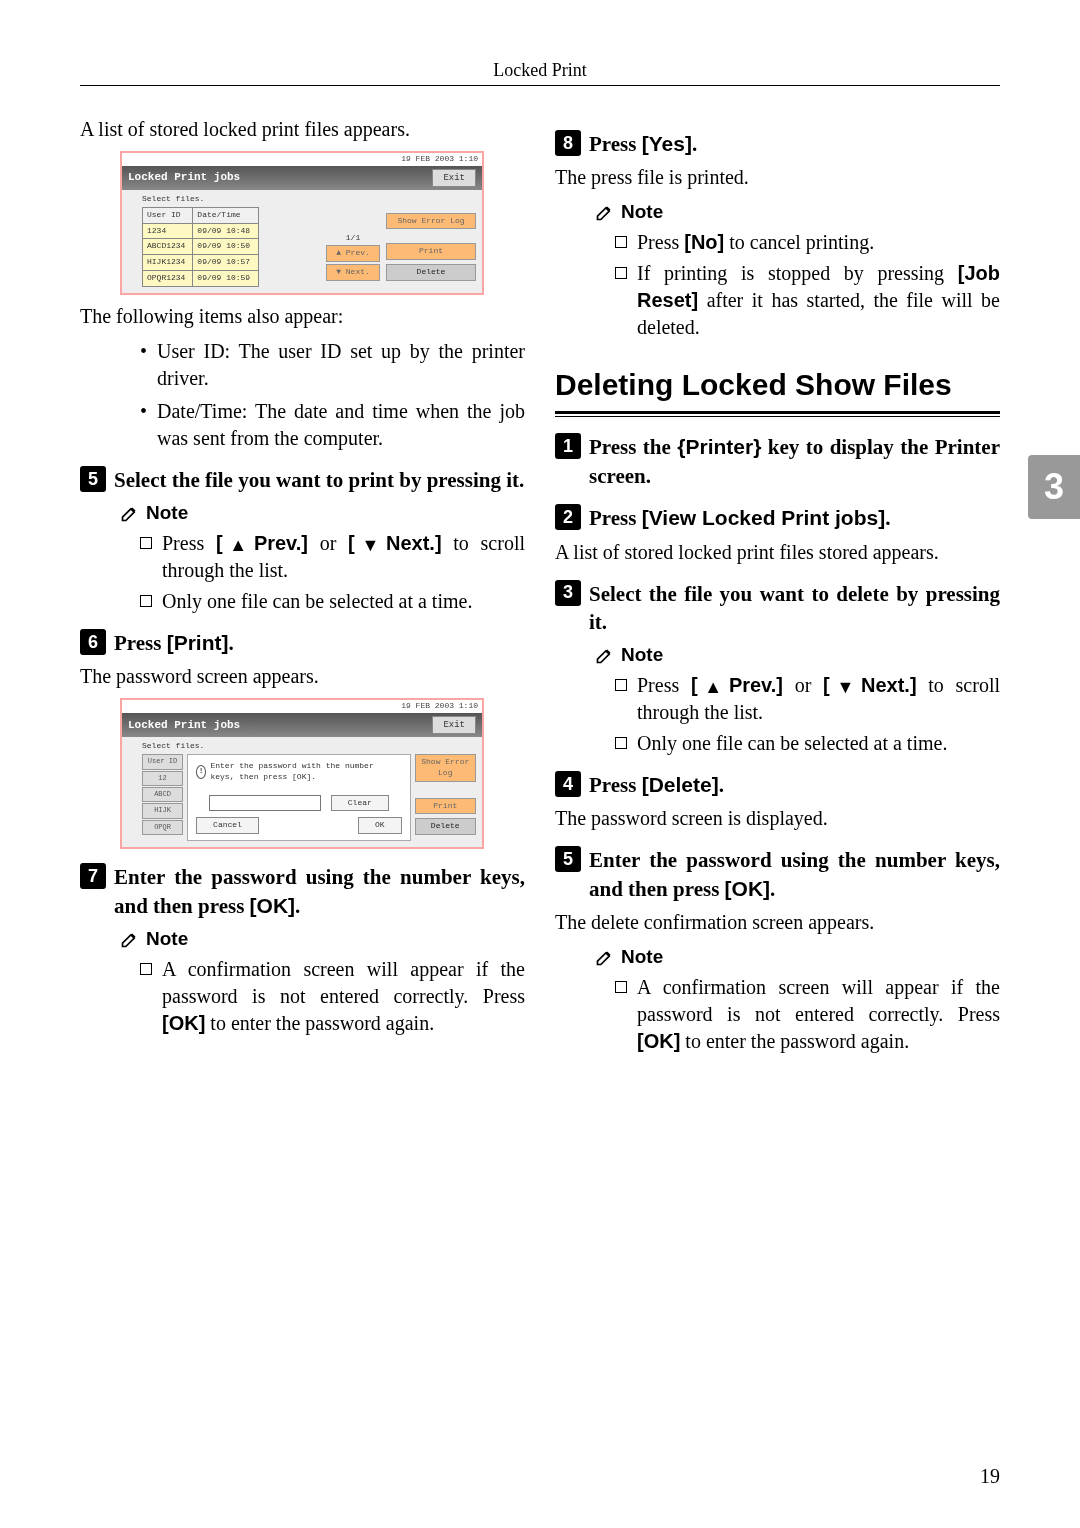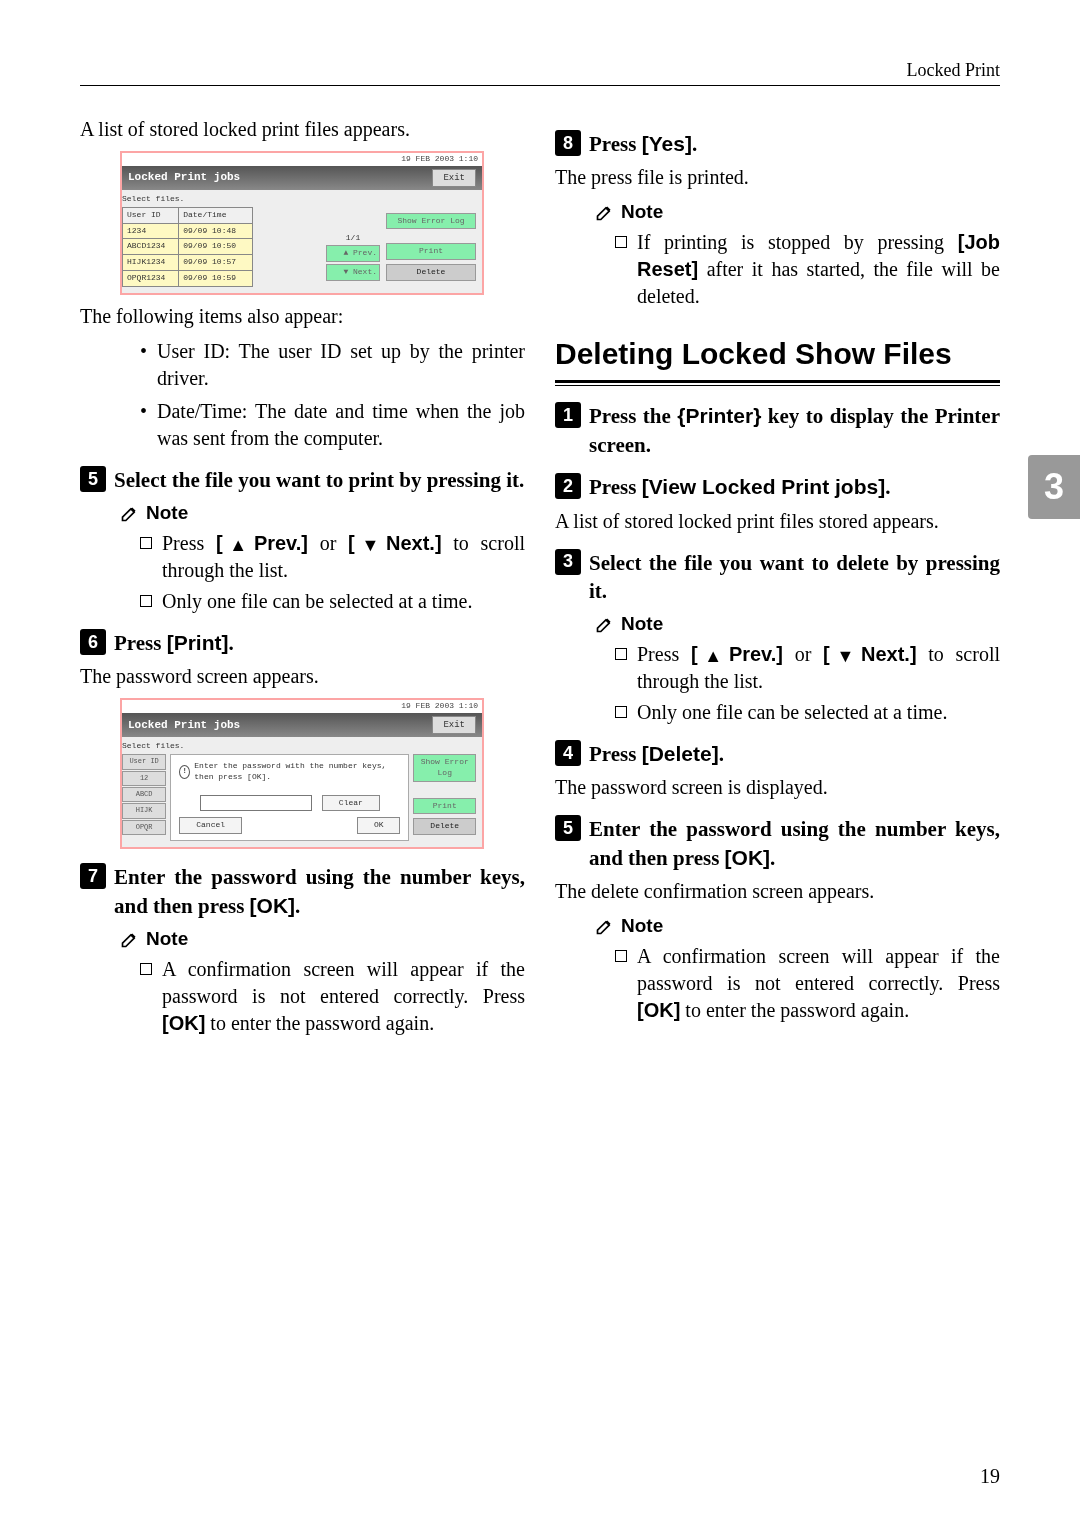--- a/index.html
+++ b/index.html
@@ -18,21 +18,21 @@
     box-sizing: border-box;
     width: 100%;
     height: 100%;
     position: relative;
   }
   .header-line {
     border-bottom: 1px solid #000;
     margin-bottom: 6px;
   }
   .header-text {
-    text-align: right;
+    text-align: center;
     font-size: 18px;
     padding-bottom: 4px;
   }
   .columns {
     display: flex;
     gap: 30px;
     margin-top: 30px;
   }
   .col {
     flex: 1;
@@ -154,21 +154,21 @@
     font-weight: bold;
   }
   .shot .titlebar .exitbtn {
     background: #ddd;
     color: #333;
     padding: 2px 10px;
     border: 1px solid #888;
     font-weight: normal;
     font-size: 9px;
   }
-  .shot .body { padding: 4px 6px 6px 0; background: #eee; }
+  .shot .body { padding: 4px 6px 6px 20px; background: #eee; }
   .shot .label { font-size: 8px; margin-bottom: 2px; }
   .shot .row { display: flex; align-items: center; gap: 12px; }
   .shot .left { flex: 1; }
   .shot table { border-collapse: collapse; width: 68%; }
   .shot th, .shot td {
     border: 1px solid #888;
     padding: 2px 4px;
     font-size: 8px;
     background: #fef9c3;
     text-align: left;
@@ -176,30 +176,30 @@
   .shot th { background: #f0f0f0; font-weight: normal; }
   .shot .rightcol {
     width: 28%;
     display: flex;
     flex-direction: column;
     gap: 4px;
     align-items: stretch;
   }
   .shot .btn {
     border: 1px solid #999;
-    background: #86efac;
+    background: #fdba74;
     text-align: center;
     padding: 2px 2px;
     font-size: 8px;
     color: #666;
   }
   .shot .btn.dark { background: #ccc; color: #222; }
   .shot .small { font-size: 8px; text-align: center; }
   .shot .navgrp { display: flex; flex-direction: column; gap: 2px; margin-top: 8px; align-items:center;}
-  .shot .navgrp .btn{ width: 48px; text-align: right; }
+  .shot .navgrp .btn{ width: 48px; }
   .shot2 .pwbox {
     background: #fff;
     border: 1px solid #aaa;
     margin: 0 auto;
     padding: 6px 8px;
     width: 70%;
   }
   .shot2 .pwmsg { font-size: 8px; margin-bottom: 6px; display:flex; align-items:center; gap:4px;}
   .shot2 .pwrow { display:flex; gap:10px; align-items:center; justify-content:center; margin-bottom:6px;margin-top:12px;}
   .shot2 .pwinput {
@@ -396,20 +396,24 @@
 
       <div class="note-row">
         <svg class="note-icon" viewBox="0 0 24 24">
             <path d="M3 17l10-10 4 4-10 10H3v-4z M14 6l4 4" fill="none" stroke="#000" stroke-width="2"></path>
           </svg>
         <span>Note</span>
       </div>
       <div class="bullet-list">
         <div class="item">
             <span class="square-bullet"></span>
+          <span>Press <span class="sans-bold">[No]</span> to cancel printing.</span>
+          </div>
+        <div class="item">
+            <span class="square-bullet"></span>
           <span class="justify">If printing is stopped by pressing <span class="sans-bold">[Job Reset]</span> after it has started, the file will be deleted.</span>
           </div>
       </div>
 
       <div class="h2">Deleting Locked Show Files</div>
       <div class="h2-rule"></div>
 
       <div class="step">
         <span class="step-num">1</span>
         <span class="step-text justify">Press the <span class="sans-bold">{Printer}</span> key to display the Printer screen.</span>

